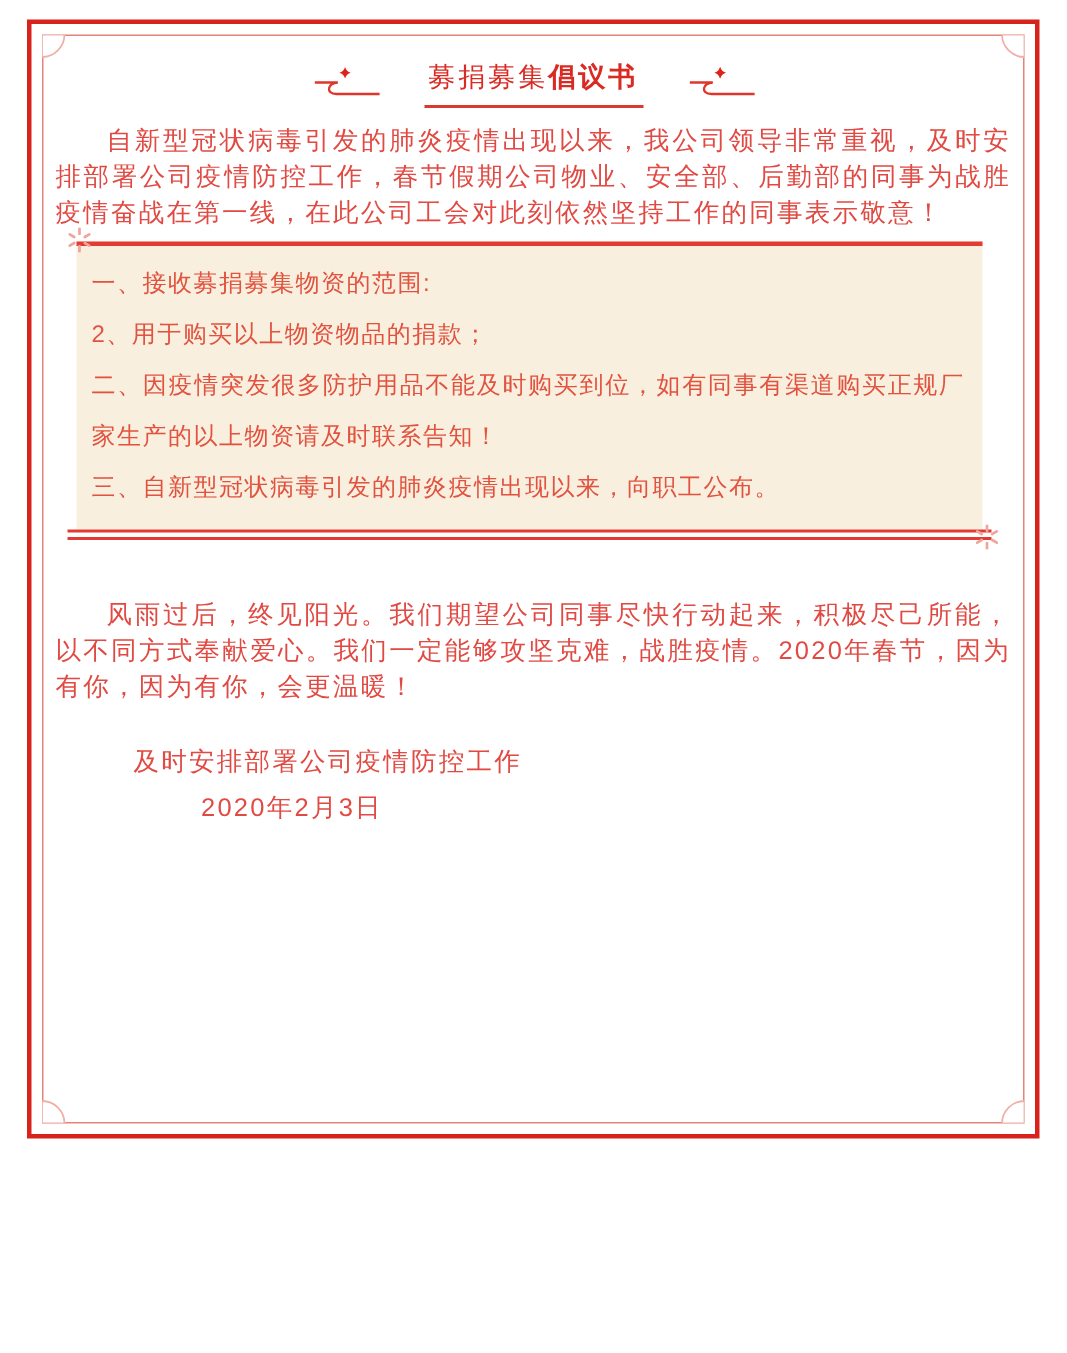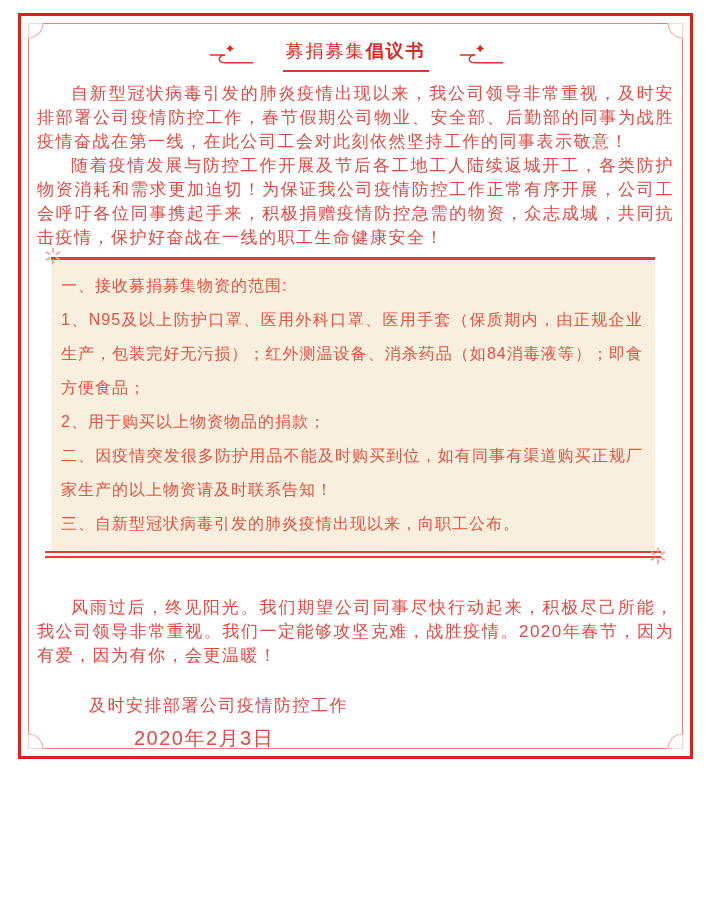--- a/index.html
+++ b/index.html
@@ -92,21 +92,21 @@
   .signature {
     margin: 26px 0 0 0;
     padding-left: 52px;
     font-size: 17px;
     color: #e04a43;
     letter-spacing: 1.5px;
   }
   .date {
     margin: 8px 0 0 0;
     padding-left: 97px;
-    font-size: 20px;
+    font-size: 17px;
     color: #e04a43;
     letter-spacing: 1.5px;
   }
   .corner-sparkle { position: absolute; left: 635px; top: 828px; line-height: 0; }
 </style>
 </head>
 <body>
 
 <div class="page">
   <div class="frame">
@@ -139,59 +139,57 @@
             <svg width="48" height="26" viewBox="0 0 50 26">
               <path d="M24 2.2 Q24.9 5.4 28 6.2 Q24.9 7 24 10.2 Q23.1 7 24 6.2 Q23.1 5.4 24 2.2 Z" fill="#e02317"></path>
               <path d="M24 2.2 Q24.9 5.4 28 6.2 Q24.9 7 24 10.2 Q23.1 7 20 6.2 Q23.1 5.4 24 2.2 Z" fill="#e02317"></path>
               <path d="M3 13 H19 C12 13 10 21 18 21 H48" fill="none" stroke="#e0352b" stroke-width="1.6"></path>
             </svg>
           </span>
         </div>
 
         <div class="body-text">
           <p class="para">自新型冠状病毒引发的肺炎疫情出现以来，我公司领导非常重视，及时安排部署公司疫情防控工作，春节假期公司物业、安全部、后勤部的同事为战胜疫情奋战在第一线，在此公司工会对此刻依然坚持工作的同事表示敬意！</p>
-          <p class="para">随着疫情发展与防控工作开展及节后各工地工人陆续返城开工，各类防护物资消耗和需求更加迫切！为保证我公司疫情防控工作正常有序开展，公司工会呼吁各位同事携起手来，积极捐赠疫情防控急需的物资，众志成城，共同抗击疫情，保护好奋战在一线的职工生命健康安全！</p>
         </div>
 
         <div class="notice-wrap">
           <span class="burst burst-left">
             <svg width="18" height="18" viewBox="0 0 18 18">
               <g stroke="#f2a39a" stroke-width="1.8" stroke-linecap="round">
                 <line x1="9" y1="1.5" x2="9" y2="5"></line>
                 <line x1="9" y1="13" x2="9" y2="16.5"></line>
                 <line x1="2.5" y1="5.2" x2="5.5" y2="7"></line>
                 <line x1="12.5" y1="11" x2="15.5" y2="12.8"></line>
                 <line x1="2.5" y1="12.8" x2="5.5" y2="11"></line>
                 <line x1="12.5" y1="7" x2="15.5" y2="5.2"></line>
               </g>
             </svg>
           </span>
           <div class="notice-box">
             <p>一、接收募捐募集物资的范围:</p>
-            <p>1、N95及以上防护口罩、医用外科口罩、医用手套（保质期内，由正规企业生产，包装完好无污损）；红外测温设备、消杀药品（如84消毒液等）；即食方便食品；</p>
             <p>2、用于购买以上物资物品的捐款；</p>
             <p>二、因疫情突发很多防护用品不能及时购买到位，如有同事有渠道购买正规厂家生产的以上物资请及时联系告知！</p>
             <p>三、自新型冠状病毒引发的肺炎疫情出现以来，向职工公布。</p>
           </div>
           <div class="double-line"></div>
           <span class="burst burst-right">
             <svg width="18" height="18" viewBox="0 0 18 18">
               <g stroke="#f2a39a" stroke-width="1.8" stroke-linecap="round">
                 <line x1="9" y1="1.5" x2="9" y2="5"></line>
                 <line x1="9" y1="13" x2="9" y2="16.5"></line>
                 <line x1="2.5" y1="5.2" x2="5.5" y2="7"></line>
                 <line x1="12.5" y1="11" x2="15.5" y2="12.8"></line>
                 <line x1="2.5" y1="12.8" x2="5.5" y2="11"></line>
                 <line x1="12.5" y1="7" x2="15.5" y2="5.2"></line>
               </g>
             </svg>
           </span>
         </div>
 
-        <p class="para closing">风雨过后，终见阳光。我们期望公司同事尽快行动起来，积极尽己所能，我公司领导非常重视。我们一定能够攻坚克难，战胜疫情。2020年春节，因为有爱，因为有你，会更温暖！</p>
+        <p class="para closing">风雨过后，终见阳光。我们期望公司同事尽快行动起来，积极尽己所能，以不同方式奉献爱心。我们一定能够攻坚克难，战胜疫情。2020年春节，因为有你，因为有你，会更温暖！</p>
 
         <p class="signature">及时安排部署公司疫情防控工作</p>
         <p class="date">2020年2月3日</p>
 
       </div>
     </div>
   </div>
 
   <span class="corner-sparkle">
     <svg width="26" height="28" viewBox="0 0 26 28">

